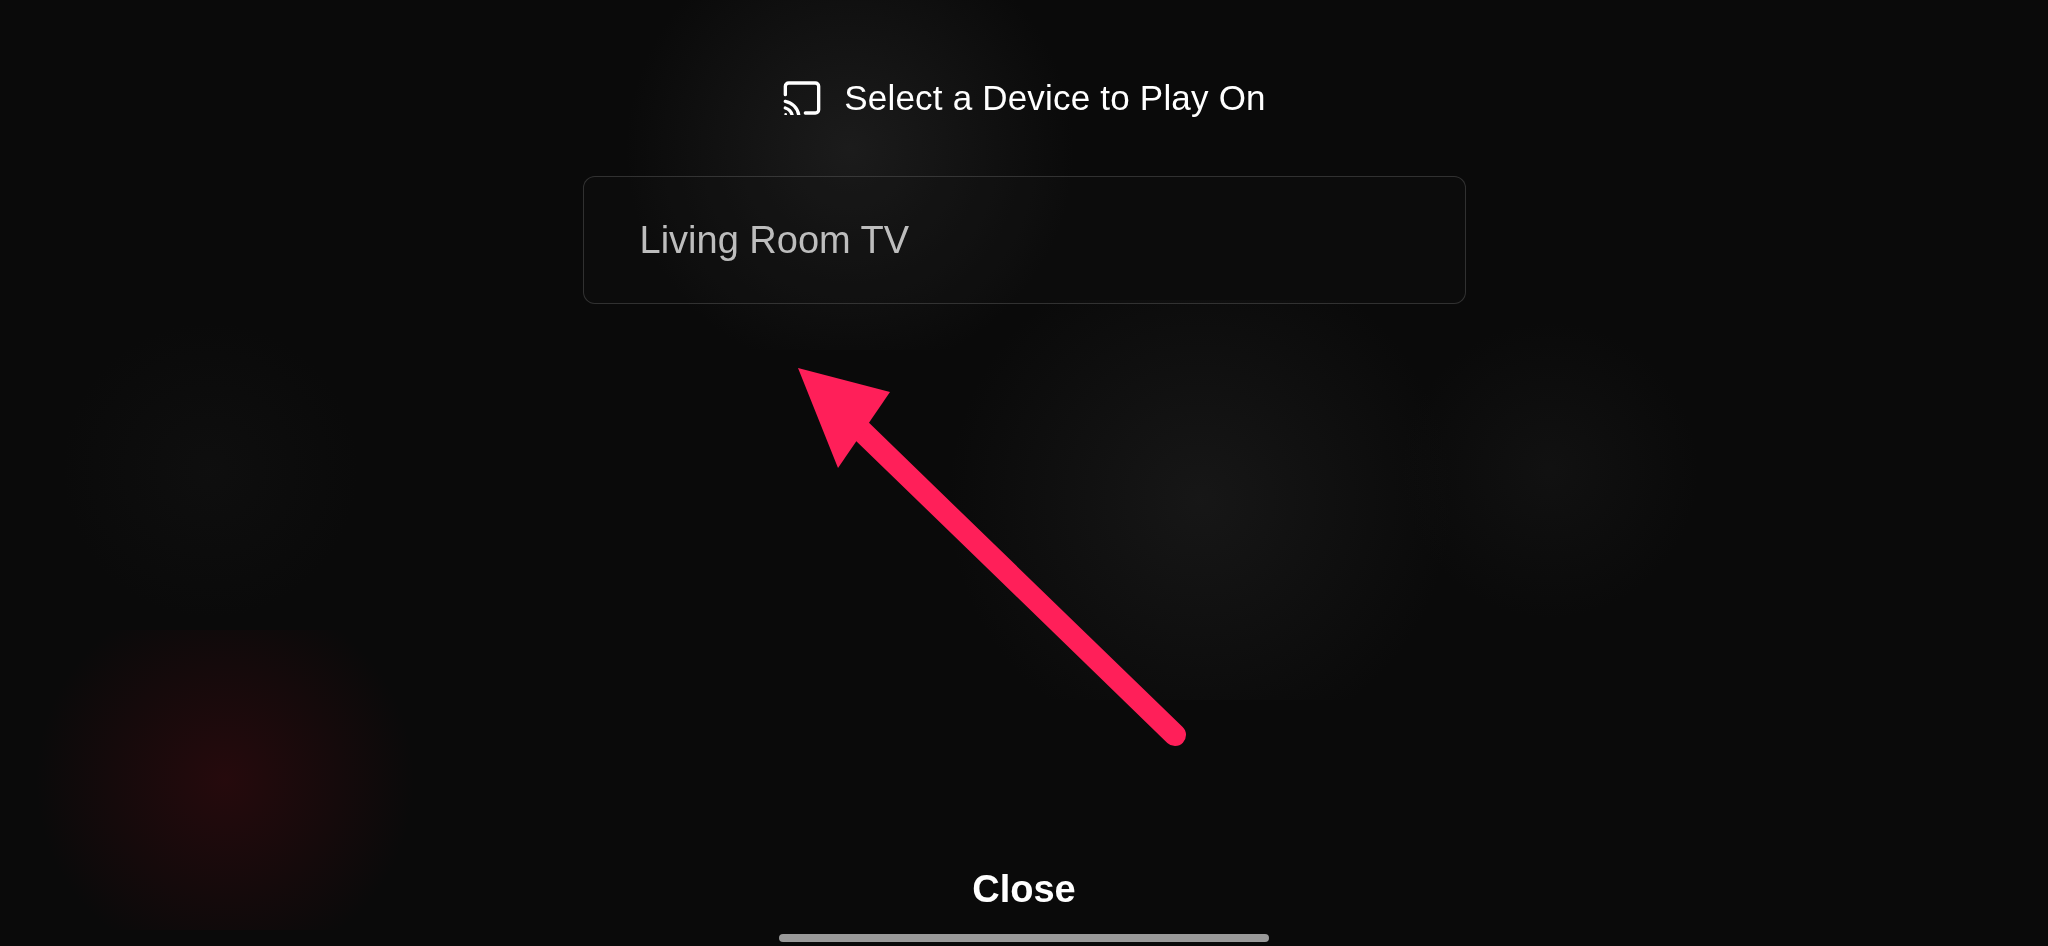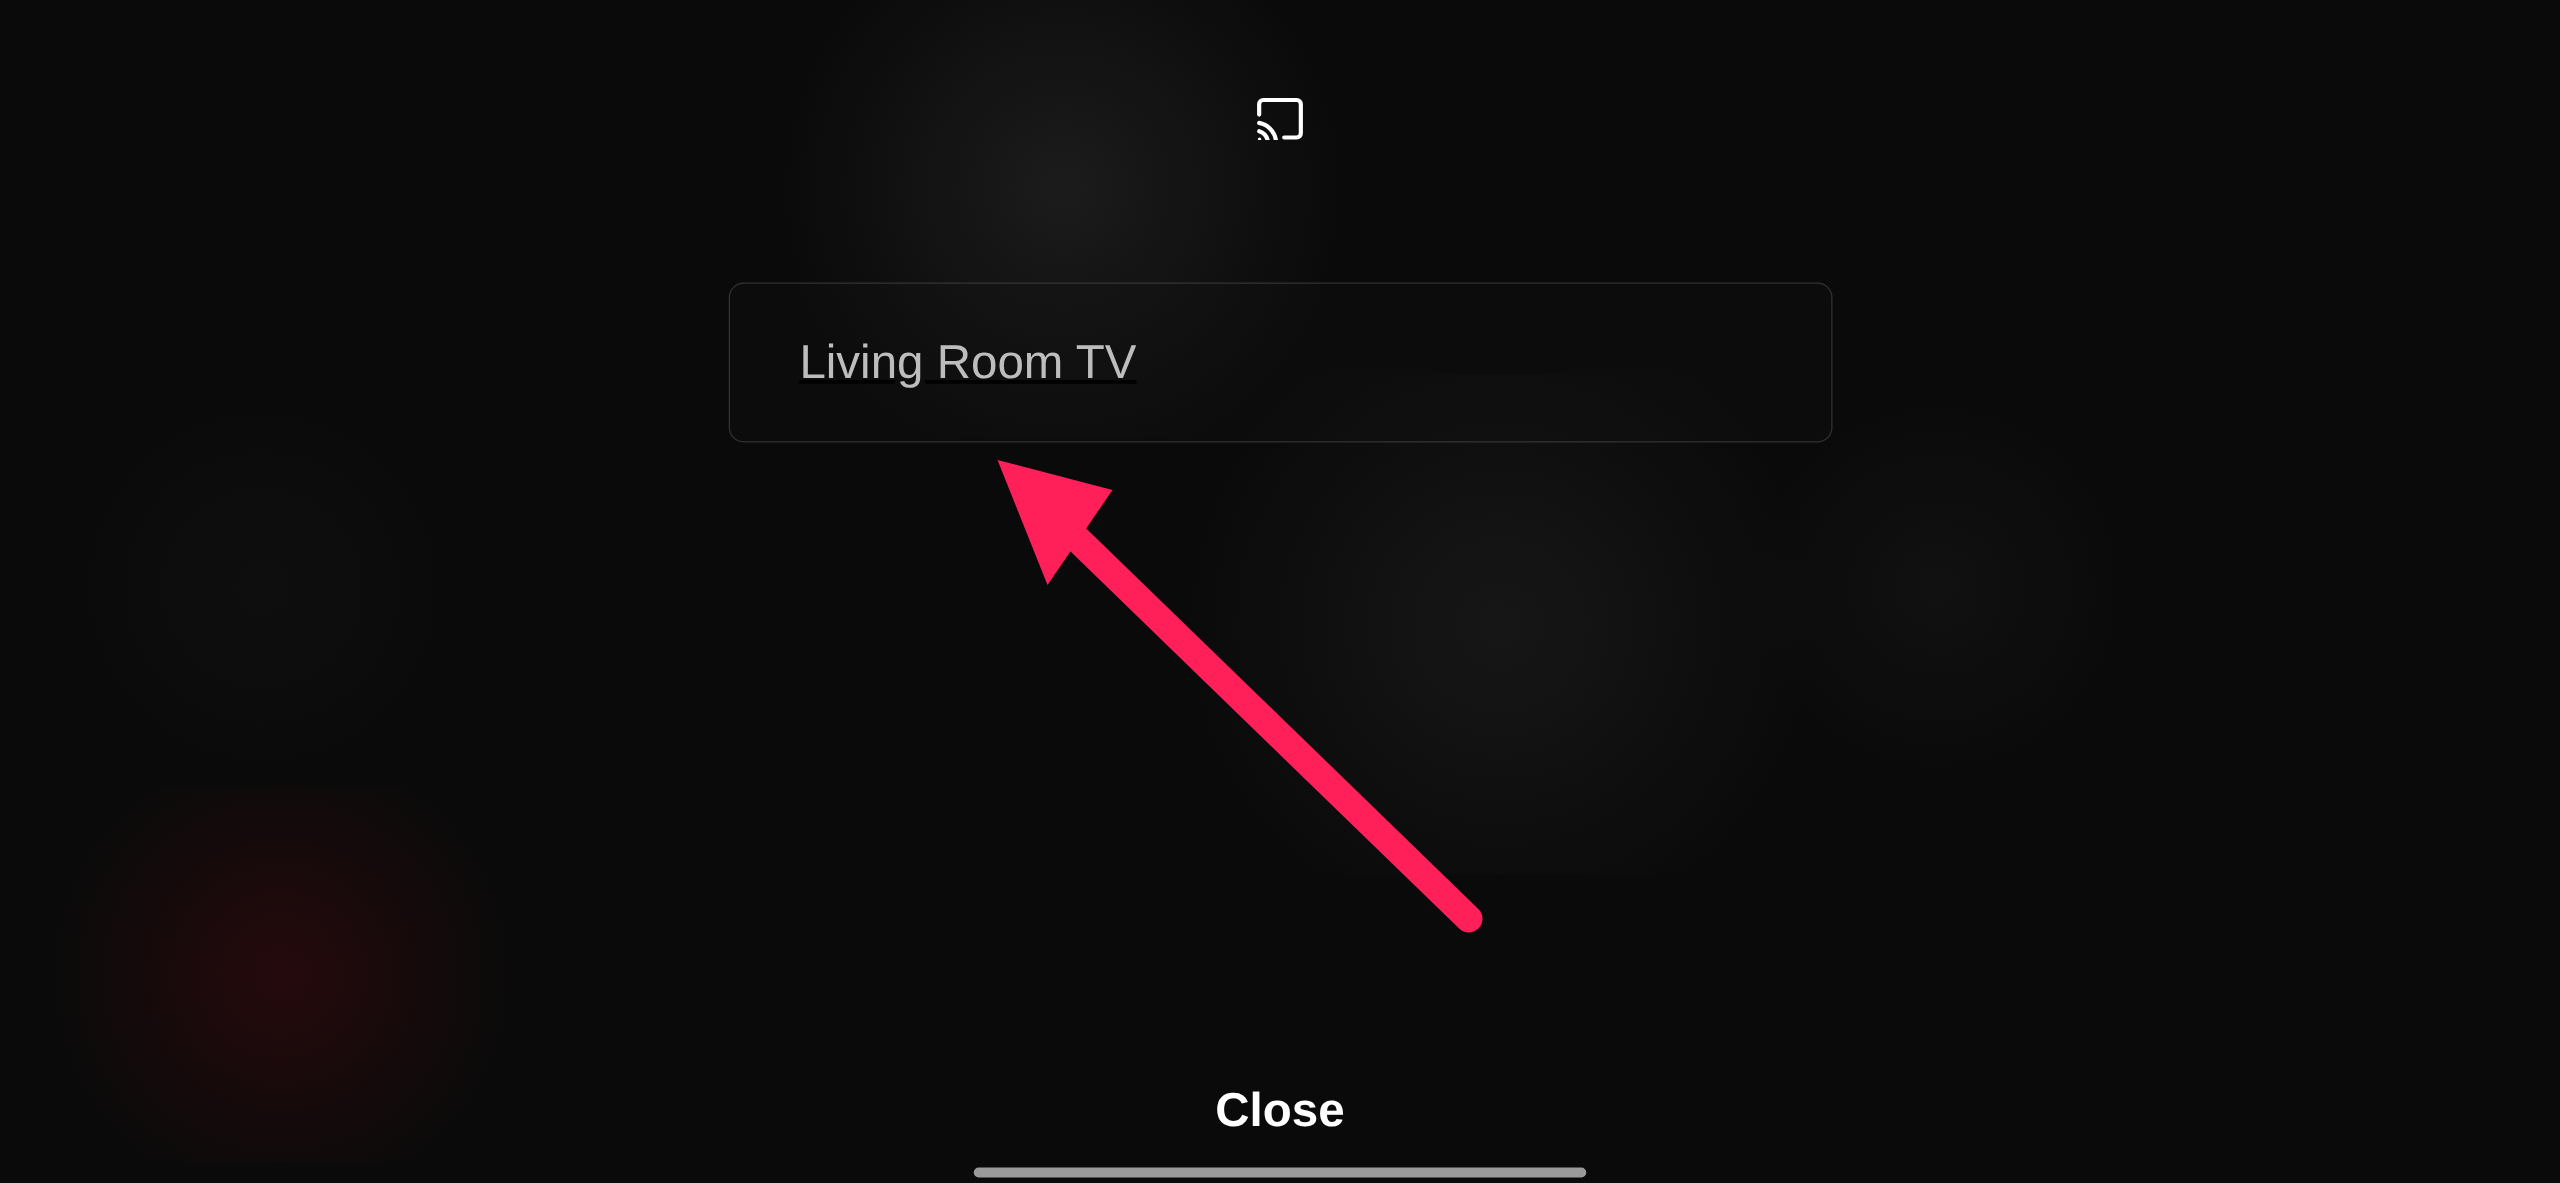--- a/index.html
+++ b/index.html
@@ -91,25 +91,24 @@
     }
     
     .title {
       color: #ffffff;
       font-size: 35px;
       font-weight: 500;
       letter-spacing: 0.2px;
     }
     
     .device-list {
-      margin-top: 114px;
+      margin-top: 58px;
       width: 883px;
       display: flex;
       flex-direction: column;
-      text-decoration: underline;
     }
     
     .device-item {
       width: 100%;
       height: 128px;
       border: 1px solid rgba(120,120,120,0.35);
       border-radius: 12px;
       background: rgba(20,20,20,0.3);
       display: flex;
       align-items: center;
@@ -168,20 +167,21 @@
 
   <div class="header">
     <span class="cast-icon">
       <svg viewBox="0 0 24 20" fill="none" stroke="#ffffff" stroke-width="2" stroke-linecap="round" stroke-linejoin="round">
         <path d="M2 12 A10 10 0 0 1 10 20"></path>
         <path d="M2 16 A6 6 0 0 1 6 20"></path>
         <circle cx="2.2" cy="19.8" r="0.8" fill="#ffffff" stroke="none"></circle>
         <path d="M2 8 V3 A2 2 0 0 1 4 1 H20 A2 2 0 0 1 22 3 V17 A2 2 0 0 1 20 19 H14"></path>
       </svg>
     </span>
+    <div class="title">Select a Device to Play On</div>
   </div>
 
   <div class="device-list">
     <div class="device-item">
       <span class="device-name">Living Room TV</span>
     </div>
   </div>
 
   <div class="close-button">Close</div>
 

